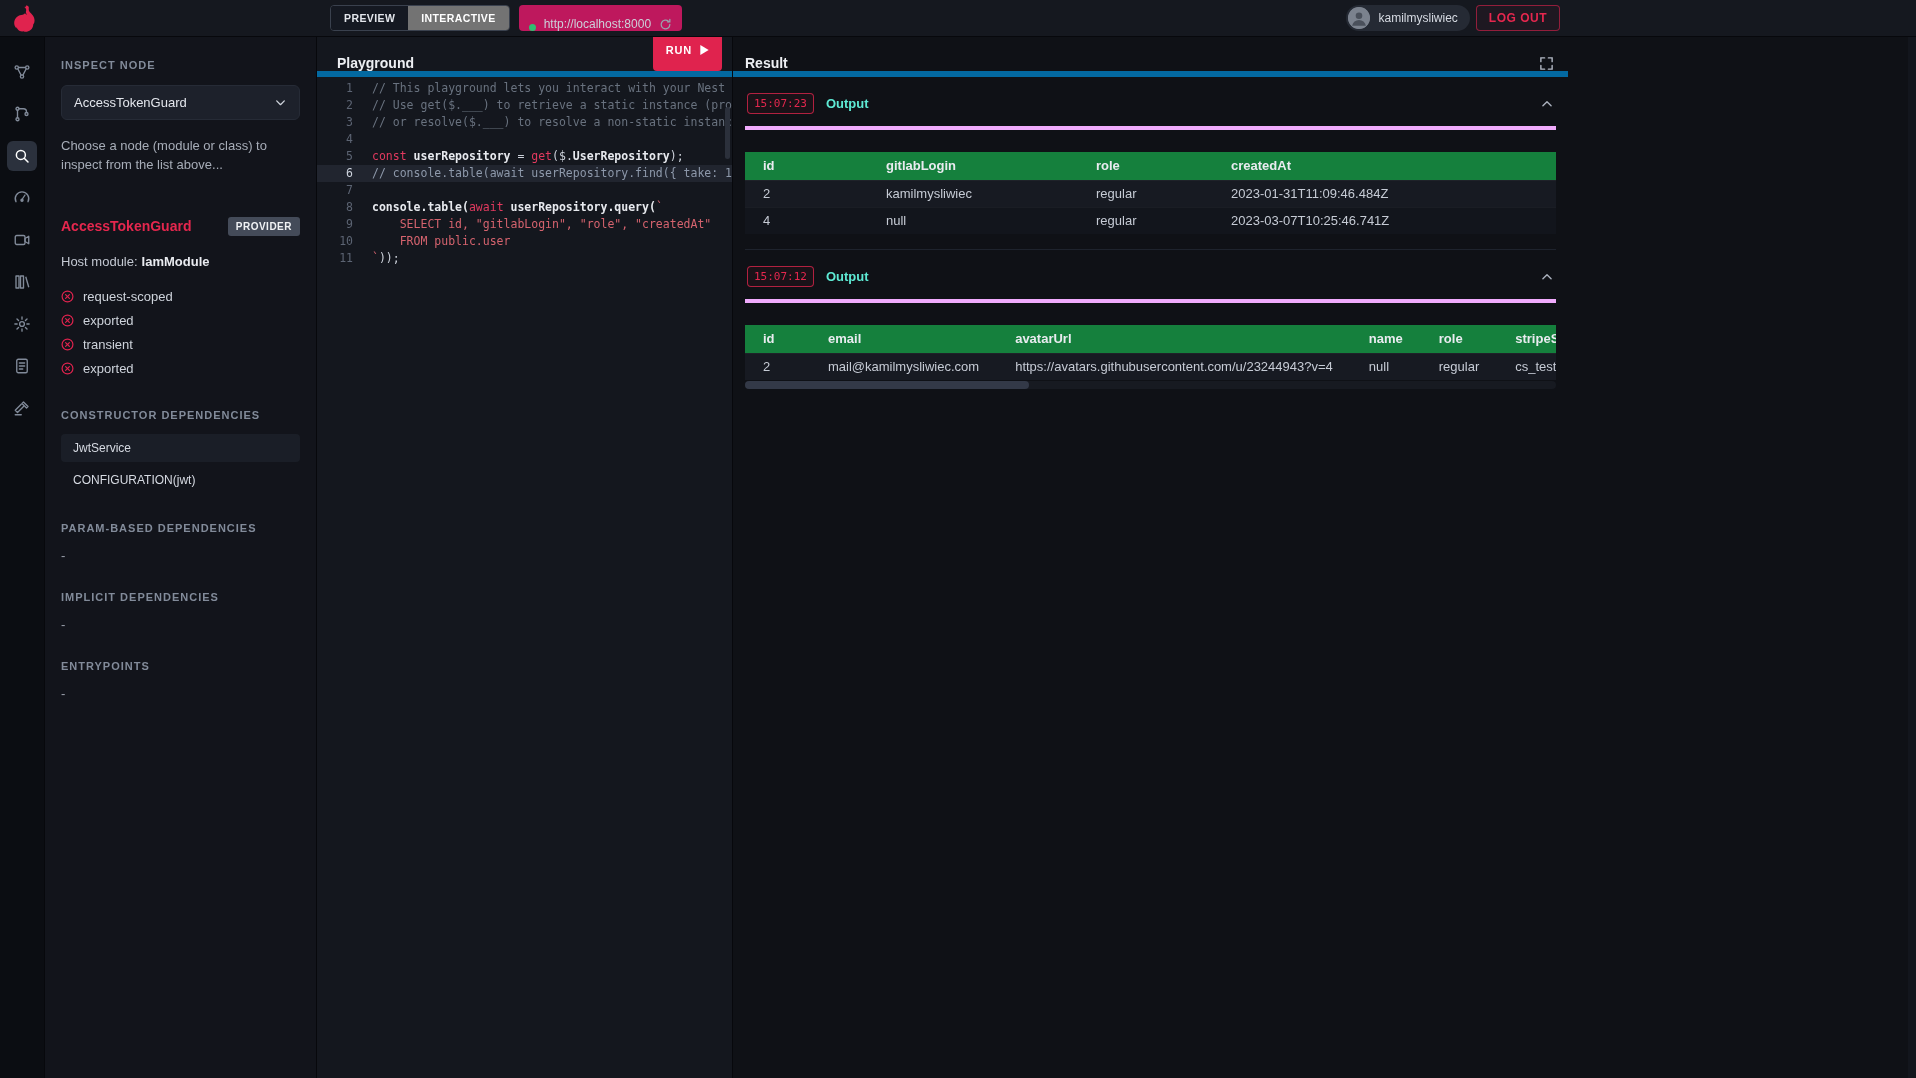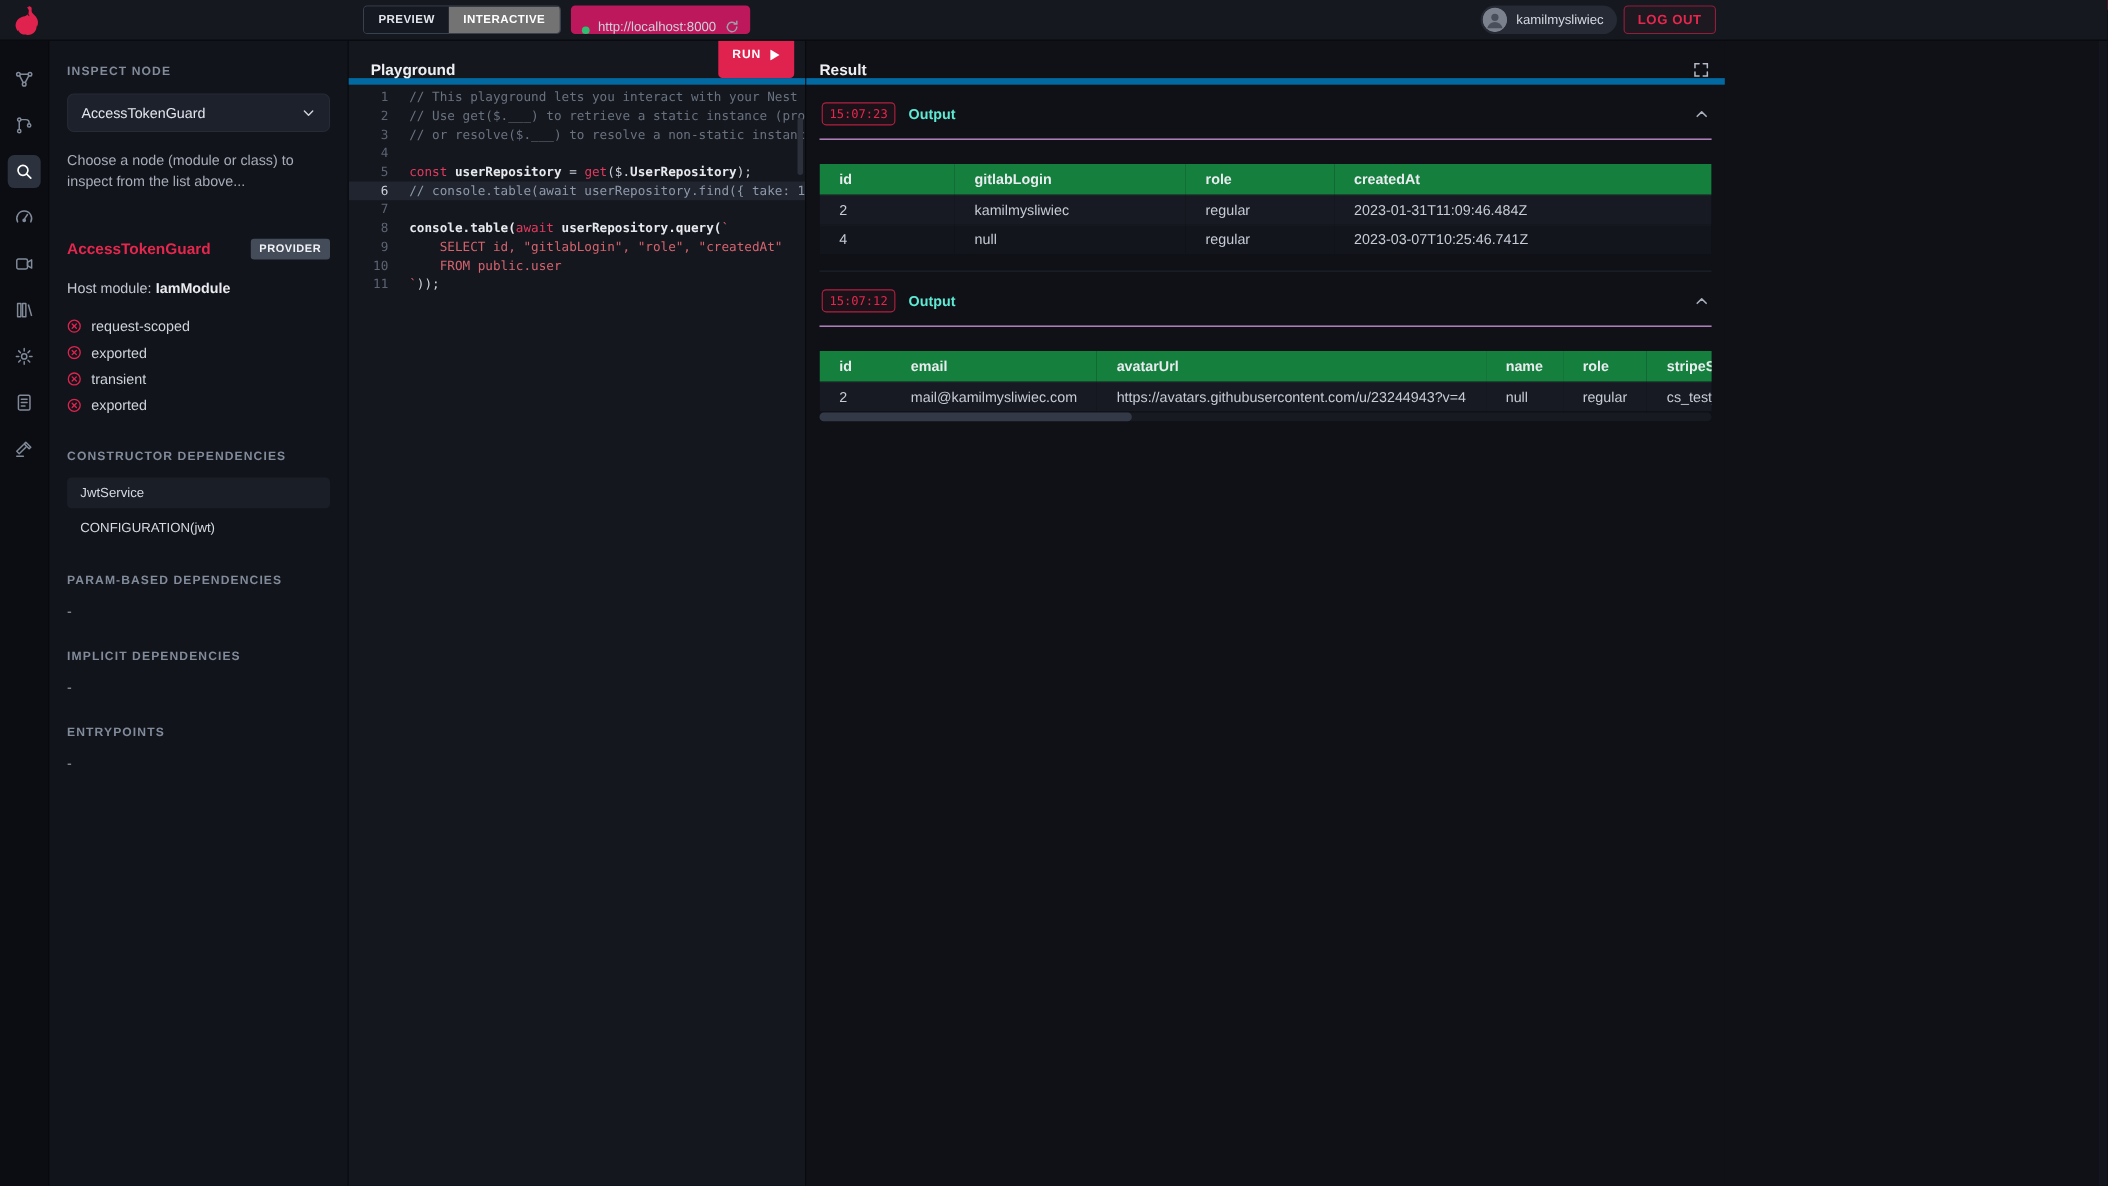--- a/index.html
+++ b/index.html
@@ -69,21 +69,21 @@
   .tok-pl{color:#ccd1da;}
   .editor-thumb{position:absolute;right:2px;top:30px;width:5px;height:52px;background:#2b303b;border-radius:3px;cursor:pointer;}
 
   
   .result{flex:1;background:#0f1116;display:flex;flex-direction:column;min-width:0;}
   .result .panel-header{padding:0 14px 0 12px;justify-content:space-between;}
   .expand{display:flex;cursor:pointer;}
   .result-body{padding:0 12px;flex:1;overflow:hidden;}
   .output-block{padding-top:8px;}
   .output-block.has-border{border-bottom:1px solid #1e232d;padding-bottom:15px;}
-  .output-head{display:flex;align-items:center;gap:12px;padding:8px 2px 12px;border-bottom:1px solid #f0abfc;}
+  .output-head{display:flex;align-items:center;gap:12px;padding:8px 2px 12px;border-bottom:4px solid #f0abfc;}
   .time-chip{font-family:"DejaVu Sans Mono",monospace;font-size:11px;color:#e5274e;border:1px solid rgba(229,39,78,0.75);border-radius:4px;padding:3px 6px;background:rgba(229,39,78,0.05);}
   .output-label{font-size:13px;color:#5eead4;font-weight:bold;}
   .caret{margin-left:auto;display:flex;cursor:pointer;}
   .table-wrap{margin-top:22px;overflow:hidden;}
   .result-table{border-collapse:collapse;font-size:13px;}
   .result-table th{background:#15803d;color:#e9ebf0;font-weight:700;text-align:left;height:28px;padding:0 18px;white-space:nowrap;}
   .result-table td{height:27px;padding:0 18px;color:#c6cbd5;white-space:nowrap;border-top:1px solid rgba(255,255,255,0.035);}
   .result-table tbody tr:nth-child(odd){background:#171a22;}
   .result-table tbody tr:nth-child(even){background:#12151c;}
   .t0{width:100%;}

